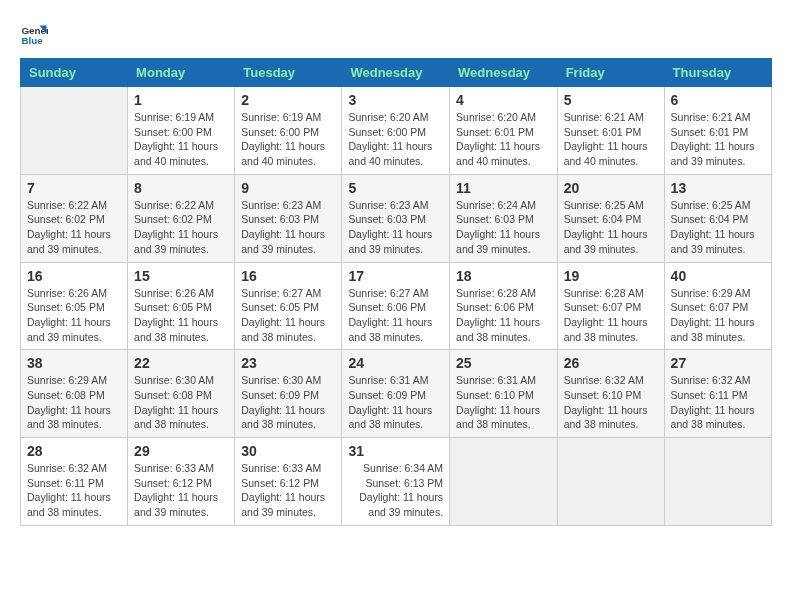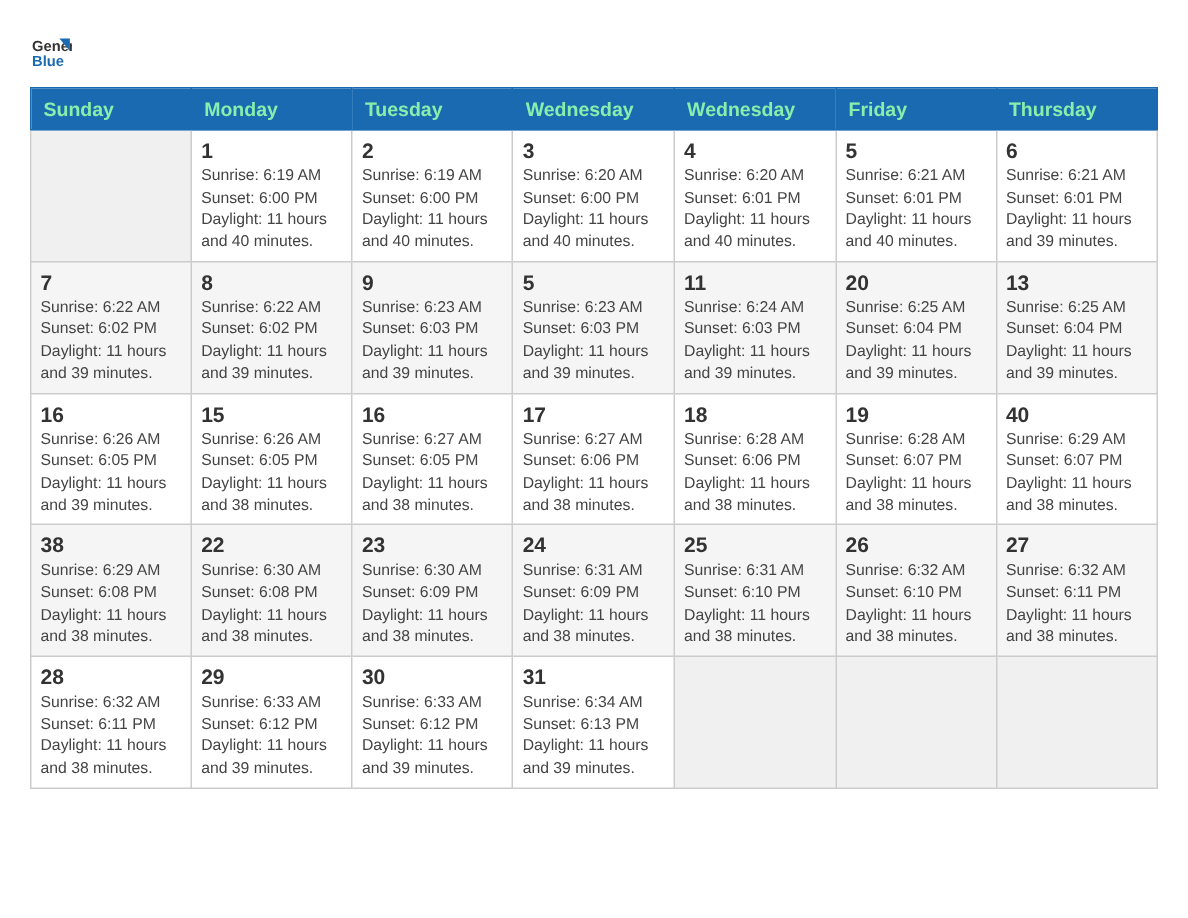--- a/index.html
+++ b/index.html
@@ -331,21 +331,21 @@
         </td>
         <td>
           <div class="day-number">30</div>
           <div class="day-info" style="white-space: pre-line;">Sunrise: 6:33 AM
 Sunset: 6:12 PM
 Daylight: 11 hours
 and 39 minutes.</div>
         </td>
         <td>
           <div class="day-number">31</div>
-          <div class="day-info" style="white-space: pre-line;">Sunrise: 6:34 AM
+          <div class="day-info" style="white-space: pre-line; text-align: right;">Sunrise: 6:34 AM
 Sunset: 6:13 PM
 Daylight: 11 hours
 and 39 minutes.</div>
         </td>
         <td class="empty-cell"></td>
         <td class="empty-cell"></td>
         <td class="empty-cell"></td>
       </tr>
     </tbody>
 </table>

